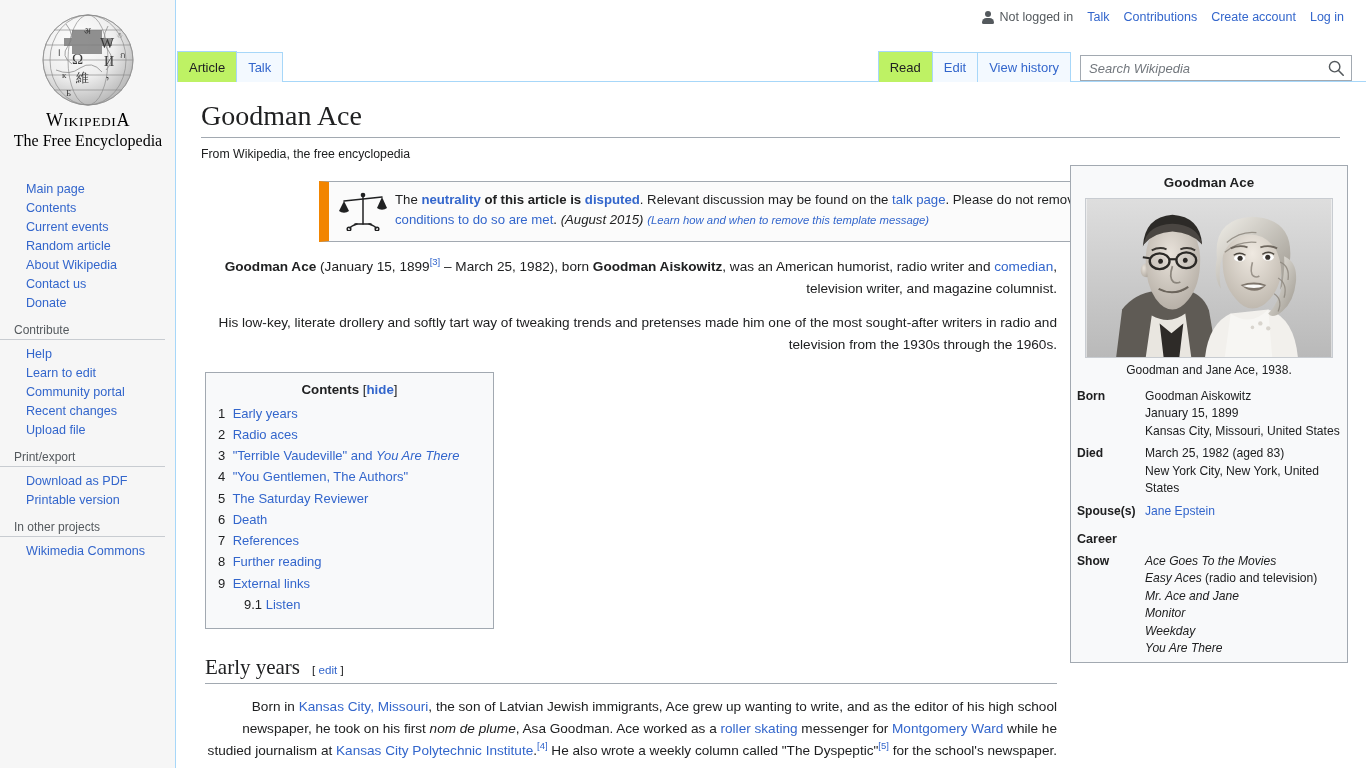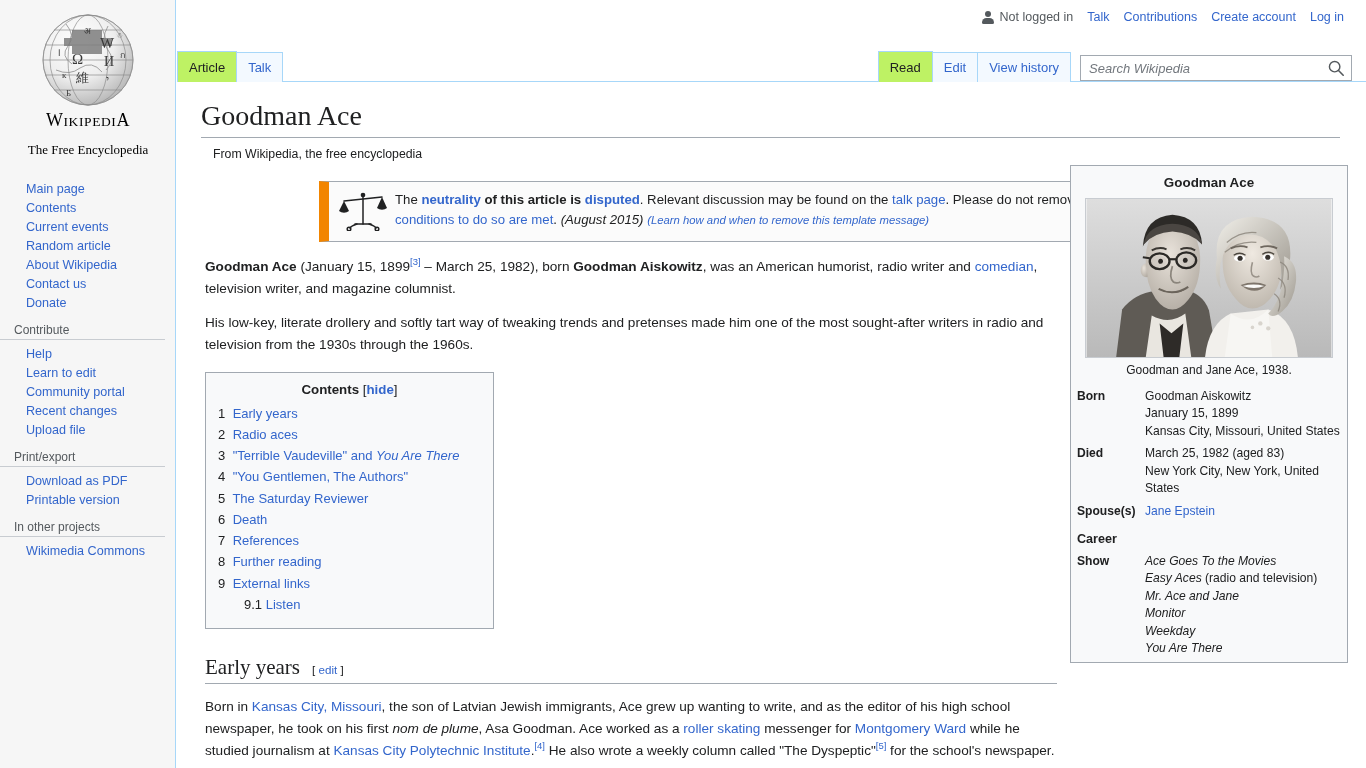--- a/index.html
+++ b/index.html
@@ -51,21 +51,21 @@
   }
   .wordmark {
     font-family: "Liberation Serif", serif;
     font-size: 18px; letter-spacing: 0.6px; color: #000;
     margin-top: 2px;
   }
   .wordmark .cap { font-size: 18px; }
   .wordmark .sm { font-size: 13.5px; }
   .tagline {
     font-family: "Liberation Serif", serif;
-    font-size: 13px; color: #000; margin-top: 11px;
+    font-size: 16px; color: #000; margin-top: 1px;
   }
   #sidebar { padding: 18px 0 0 0; }
   .portal { margin-bottom: 12px; }
   .portal-heading {
     font-size: 12px; color: #54595d;
     padding: 0 0 2px 14px; margin: 6px 10px 3px 0;
     border-bottom: 1px solid #c8ccd1;
   }
   .portal ul { list-style: none; margin: 0; padding: 0; }
   .portal li { padding: 1.5px 0 1.5px 26px; }
@@ -129,39 +129,39 @@
     padding: 16px 26px 0 24px;
     overflow: hidden;
   }
   #firstHeading {
     font-family: "Liberation Serif", serif;
     font-size: 28px; font-weight: normal;
     margin: 0 0 0 0; padding-bottom: 4px;
     border-bottom: 1px solid #a2a9b1;
     line-height: 1.25;
   }
-  #siteSub { font-size: 12.3px; color: #202122; margin: 9px 0 0 12px; }
+  #siteSub { font-size: 12.3px; color: #202122; margin: 9px 0 0 0; }
 
   
   #ambox {
     margin: 20px 0 0 118px;
     width: 920px;
     border: 1px solid #a2a9b1;
     border-left: 10px solid #f28500;
     background: #fbfbfb;
     display: flex; align-items: flex-start;
     padding: 7px 10px 7px 8px;
   }
   #ambox-icon { flex: 0 0 58px; padding-top: 2px; }
   #ambox-text { font-size: 13.2px; line-height: 1.55; color: #202122; padding-top: 1px; }
   #ambox-text b { font-weight: bold; }
   .small-italic { font-size: 11.3px; font-style: italic; }
 
   
-  .para { font-size: 13.6px; line-height: 1.62; margin: 12px 0 0 4px; max-width: 852px; }
+  .para { font-size: 13.6px; line-height: 1.62; margin: 12px 0 0 4px; max-width: 852px; text-align: right; }
   .para.first { margin-top: 14px; }
   sup { font-size: 9.5px; vertical-align: super; line-height: 0; }
   sup a { color: #3366cc; }
 
   
   #toc {
     margin: 16px 0 0 4px;
     width: 289px;
     border: 1px solid #a2a9b1;
     background: #f8f9fa;

